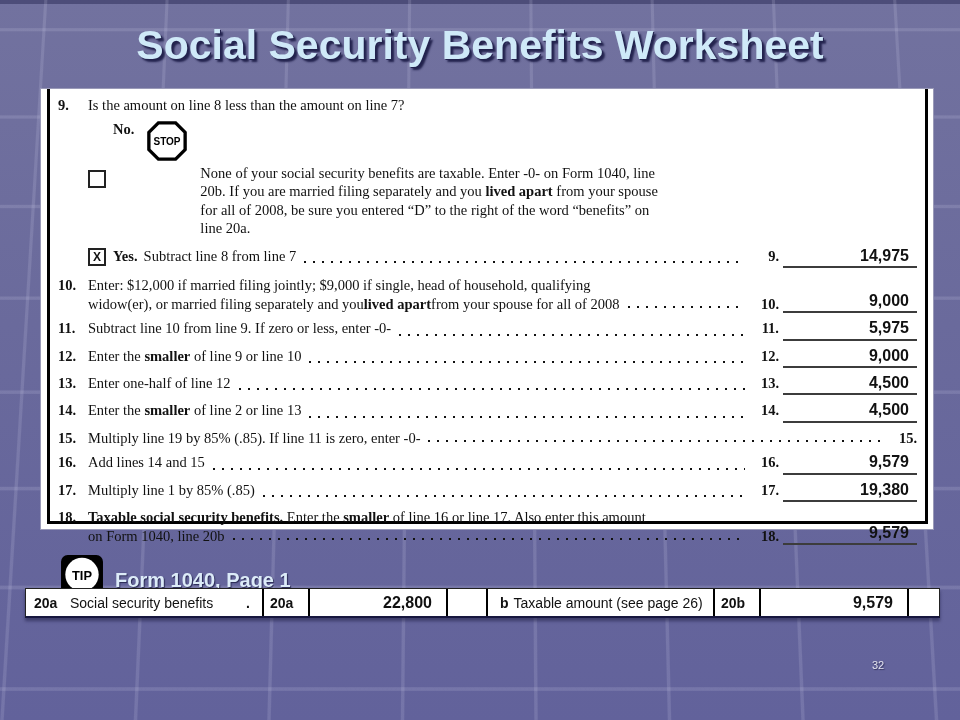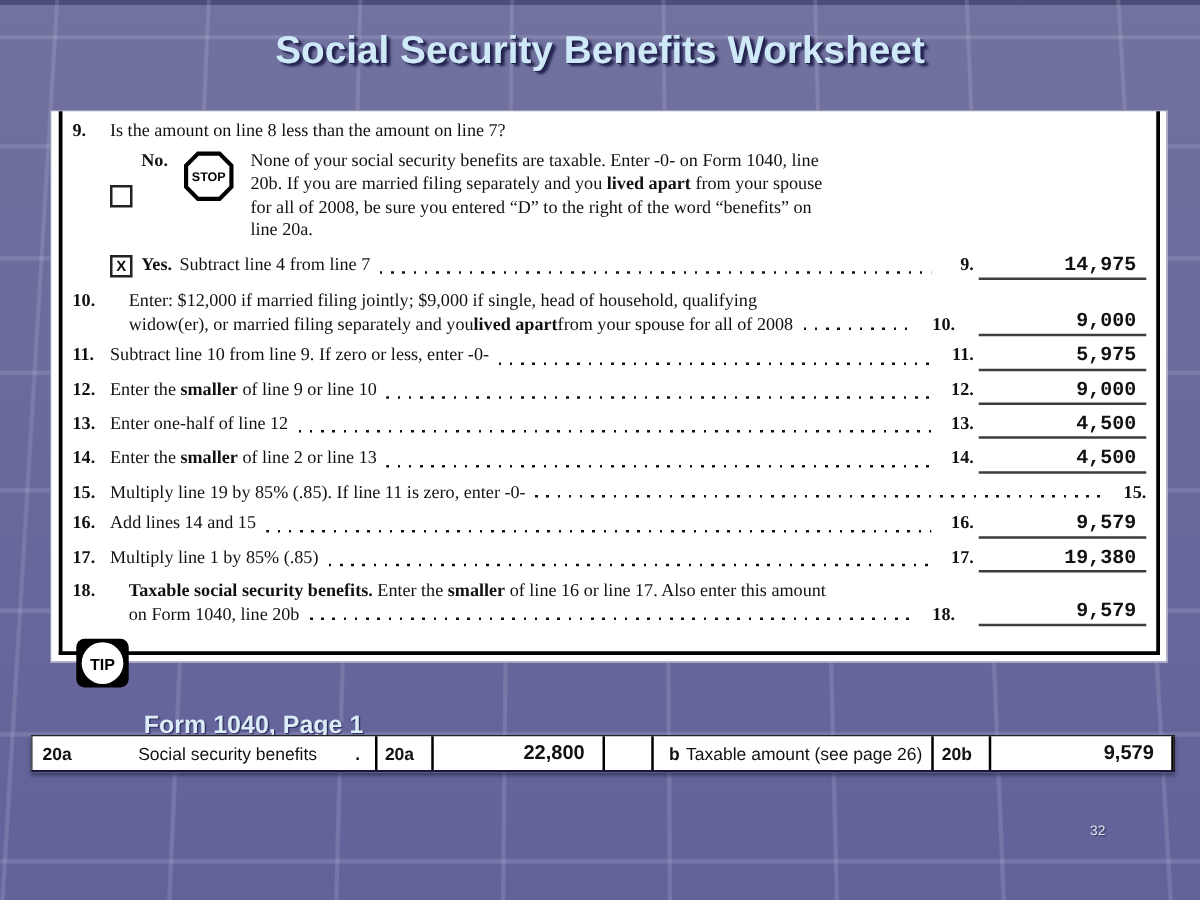--- a/index.html
+++ b/index.html
@@ -9,64 +9,64 @@
   .slide::before{content:"";position:absolute;left:0;top:0;width:100%;height:4px;background:#44446f;opacity:.8;}
   .grid-overlay{position:absolute;left:-180px;top:-140px;width:1320px;height:1050px;
     background-image:
       linear-gradient(rgba(215,215,240,0.16) 3px,transparent 3px),
       linear-gradient(90deg,rgba(215,215,240,0.16) 3px,transparent 3px);
     background-size:118px 82px;
     transform:perspective(1100px) rotateX(9deg);
     transform-origin:50% -5%;
     pointer-events:none;}
   .title{position:absolute;left:0;top:22px;width:100%;margin:0;text-align:center;
-    font-size:31px;font-weight:bold;letter-spacing:0;color:#cfe9f8;
+    font-size:41px;font-weight:bold;letter-spacing:0;color:#cfe9f8;
     text-shadow:3px 3px 2px #23234e, 1px 1px 0 #23234e;}
   
   .ws-panel{position:absolute;left:40px;top:88px;width:894px;height:442px;background:#fff;
     border:1px solid #9a9ab8;box-sizing:border-box;}
   .ws-inner{position:absolute;left:6px;right:5px;top:0;bottom:5px;
     border-left:3px solid #000;border-right:3px solid #000;border-bottom:3px solid #000;
     box-sizing:border-box;padding:7px 8px 2px 8px;
     font-family:"Liberation Serif",serif;font-size:14.5px;color:#111;line-height:1.28;}
   .row{display:flex;align-items:baseline;margin-top:6px;}
-  .row2{display:flex;margin-top:6px;align-items:flex-end;gap:15px;}
+  .row2{display:flex;margin-top:6px;align-items:flex-end;}
   .num{width:30px;font-weight:bold;flex:none;}
   .indent{width:30px;flex:none;}
   .cbox{width:14px;height:14px;border:2px solid #222;margin-right:7px;flex:none;
     display:flex;align-items:center;justify-content:center;
     font:bold 12px "Liberation Sans",sans-serif;align-self:center;}
   .cb-label{font-weight:bold;margin-right:6px;}
   .lead{flex:1;height:2px;margin:0 8px 5px 8px;align-self:flex-end;min-width:18px;
     background:repeating-linear-gradient(90deg,#111 0 2px,transparent 2px 9px);}
   .ref{font-weight:bold;flex:none;min-width:26px;text-align:right;}
   .amt{flex:none;width:126px;text-align:right;padding:0 8px 1px 0;margin-left:4px;
-    font-family:Liberation Mono, monospace;font-weight:bold;font-size:16px;
+    font-family:Liberation Sans, sans-serif;font-weight:bold;font-size:16px;
     border-bottom:2px solid #3c3c3c;line-height:1.15;}
   .row2 .amt{align-self:flex-end;}
   .mtext{flex:1;}
   .lastline{display:flex;align-items:baseline;}
   .no-block{display:flex;margin:5px 0 0 30px;align-items:flex-start;}
   .stop-icon{flex:none;margin:0 12px 0 6px;}
-  .no-par{width:566px;}
+  .no-par{width:566px;margin-top:44px;}
   .tip-row{display:flex;margin-top:7px;align-items:flex-start;}
   .tip-icon{flex:none;margin:2px 8px 0 2px;}
   .tip-text{font-style:italic;font-size:14.5px;line-height:1.35;}
   .tip-text b{font-style:italic;}
   
   .caption{position:absolute;left:115px;top:569px;font-size:20px;font-weight:bold;
     color:#dcebf8;text-shadow:1px 1px 1px #2a2a55;}
   .form-strip{position:absolute;left:25px;top:588px;width:915px;height:30px;background:#fff;
     border:1px solid #222;border-bottom:2px solid #17173f;box-sizing:border-box;
     display:flex;align-items:center;font-size:14px;color:#111;
     box-shadow:0 3px 3px rgba(12,12,45,.45);}
   .fc{display:flex;align-items:center;height:100%;box-sizing:border-box;}
   .bl{border-left:2px solid #000;}
   .fc-label{font-weight:bold;padding-left:8px;width:44px;}
-  .fc-text{width:176px;margin-left:41px;}
+  .fc-text{width:176px;}
   .fc-dot{width:16px;font-weight:bold;}
   .fc-boxlabel{font-weight:bold;width:46px;padding-left:6px;}
   .fc-value{font-weight:bold;font-size:16px;justify-content:flex-end;padding-right:14px;}
   .fc-vala{width:138px;}
   .fc-valb{width:148px;}
   .fc-narrow-a{width:40px;}
   .fc-narrow-b{flex:1;}
   .fc-btext{width:227px;padding-left:12px;}
   .fc-btext b{margin-right:5px;}
   .page-num{position:absolute;left:872px;top:659px;font-size:11px;color:#e3e3ee;
@@ -102,21 +102,21 @@
           <span>line 20a.</span>
         </div>
       </div>
 
       <div class="row" style="margin-top:9px;">
         <span class="indent"></span>
         <span class="cbox">
             <span>X</span>
           </span>
         <span class="cb-label">Yes.</span>
-        <span>Subtract line 4 from line 7</span>
+        <span>Subtract line 8 from line 7</span>
         <div class="lead"></div>
         <span class="ref">9.</span>
         <span class="amt">14,975</span>
       </div>
 
       <div class="row2" style="margin-top:8px;">
         <span class="num" style="align-self:flex-start;">10.</span>
         <div class="mtext">
           <div>Enter: $12,000 if married filing jointly; $9,000 if single, head of household, qualifying</div>
           <div class="lastline">

